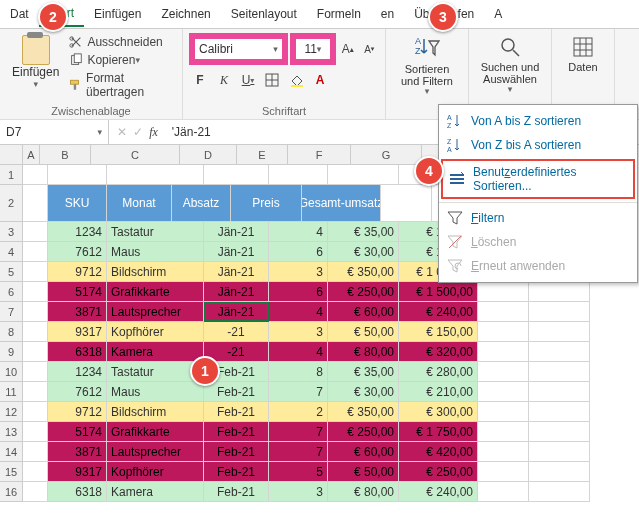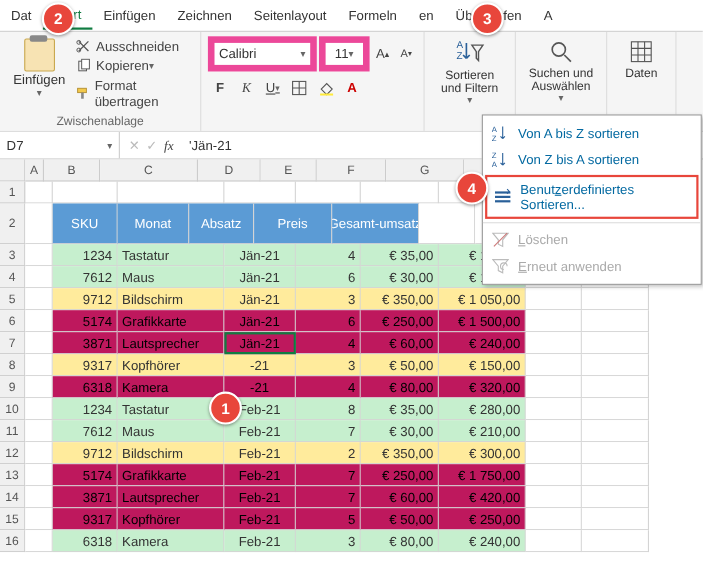--- a/index.html
+++ b/index.html
@@ -141,20 +141,21 @@
       <div class="sq">
           <svg width="14" height="14">
             <path d="M3 8l5-5 5 5-5 5z" fill="none" stroke="#555"></path>
             <rect x="2" y="12" width="12" height="2" fill="#ffeb3b"></rect>
           </svg>
         </div>
       <div class="sq">
           <span style="color:#c00;font-weight:bold">A</span>
         </div>
     </div>
+    <div class="group-title">Schriftart</div>
   </div>
 
   <div class="group sort-group">
     <div class="big-btn">
       <svg width="28" height="26" viewBox="0 0 28 26">
         <text x="2" y="9" font-size="9" fill="#2a6099">A</text>
           <text x="2" y="19" font-size="9" fill="#2a6099">Z</text>
         <path d="M11 4v14m0 0l-3-3m3 3l3-3" stroke="#2a6099" stroke-width="1.5" fill="none"></path>
         <path d="M16 6h10l-4 6v8l-2-2v-6z" fill="none" stroke="#555" stroke-width="1.3"></path>
       </svg>
@@ -208,20 +209,26 @@
   <div class="item hl">
     <svg class="ico" viewBox="0 0 16 16">
         <rect x="1" y="3" width="14" height="2" fill="#2a6099"></rect>
         <rect x="1" y="7" width="14" height="2" fill="#2a6099"></rect>
         <rect x="1" y="11" width="14" height="2" fill="#2a6099"></rect>
         <path d="M12 1l2 2-2 2" stroke="#2a6099" fill="none"></path>
       </svg>
     <span>Benut<span class="txt-acc">z</span>erdefiniertes Sortieren...</span>
   </div>
   <hr>
+  <div class="item">
+    <svg class="ico" viewBox="0 0 16 16">
+        <path d="M1 2h14l-5 6v6l-4-2V8z" fill="none" stroke="#555"></path>
+      </svg>
+    <span><span class="txt-acc">F</span>iltern</span>
+  </div>
   <div class="item disabled">
     <svg class="ico" viewBox="0 0 16 16">
         <path d="M1 2h14l-5 6v6l-4-2V8z" fill="none" stroke="#bbb"></path>
         <line x1="2" y1="14" x2="14" y2="2" stroke="#c77"></line>
       </svg>
     <span><span class="txt-acc">L</span>öschen</span>
   </div>
   <div class="item disabled">
     <svg class="ico" viewBox="0 0 16 16">
         <path d="M1 2h14l-5 6v6l-4-2V8z" fill="none" stroke="#bbb"></path>

